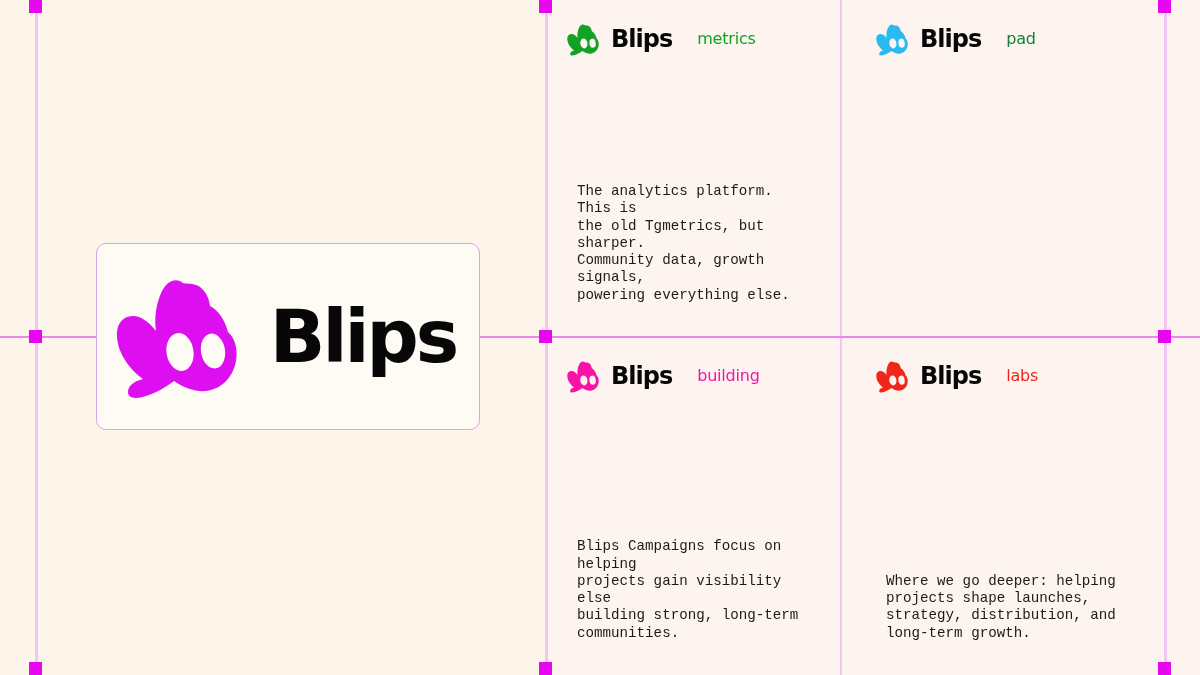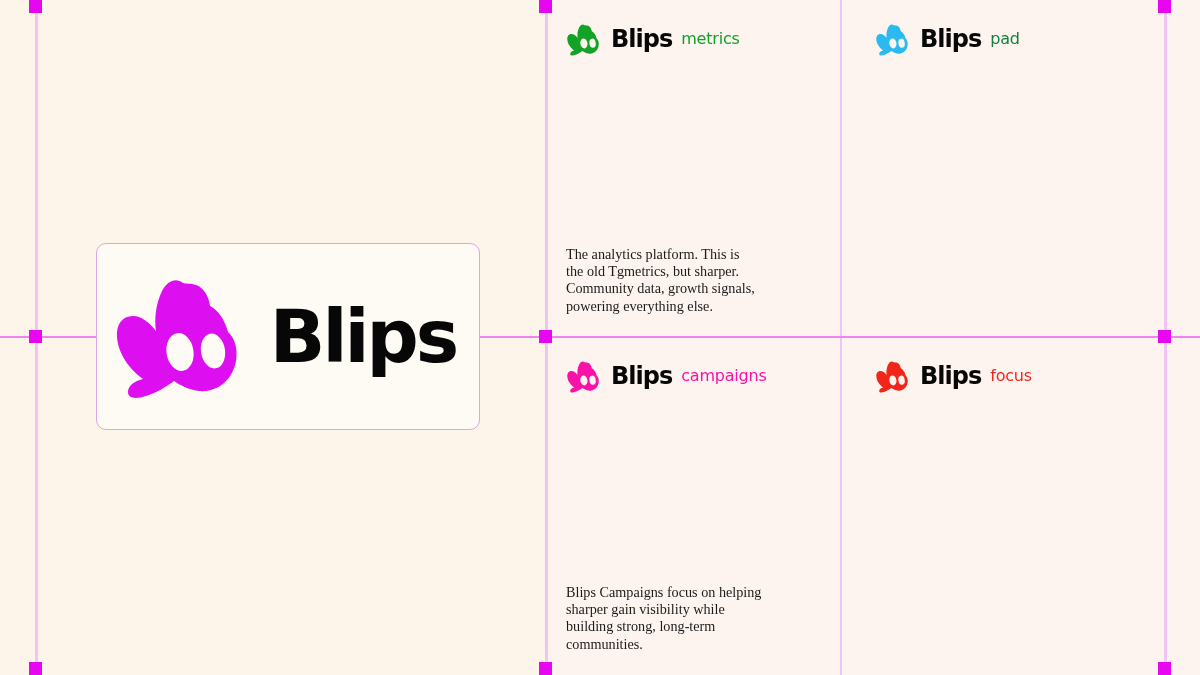--- a/index.html
+++ b/index.html
@@ -128,31 +128,31 @@
     font-size: 24px;
     line-height: 1;
     color: #070707;
     letter-spacing: -1px;
   }
   .prod-suffix {
     font-family: "DejaVu Sans", sans-serif;
     font-weight: 400;
     font-size: 16px;
     line-height: 1;
-    margin-left: 4px;
+    margin-left: 20px;
     letter-spacing: -0.2px;
   }
 
   .cell-desc {
-    font-family: Liberation Serif, serif;
+    font-family: Liberation Mono, monospace;
     font-size: 14.2px;
     line-height: 17.3px;
     color: #1b1b1b;
     white-space: pre-line;
-    margin: 0;
+    margin: 11px;
   }
 
   
   .grid-div-v {
     position: absolute;
     top: 0;
     left: 840px;
     width: 2px;
     height: 675px;
     background: #f0c4f5;
@@ -227,34 +227,38 @@
     </div>
 
     <div class="cell">
       <div class="prod-logo">
         <svg class="prod-mark" viewBox="0 0 152 124">
           <path d="M71 8 C 64 2 55 6 50 16 C 44 28 42 44 44 56 C 37 47 29 41 21 41 C 10 41 4 50 5 62 C 6 78 17 94 31 104 C 22 106 16 111 16 117 C 16 124 25 124 34 121 C 44 118 54 112 62 106 C 72 113 84 117 94 116 C 110 114 121 102 124 86 C 126 74 123 63 116 57 C 113 45 106 35 98 31 C 97 21 91 12 84 10 C 79 8 74 9 71 8 Z" fill="#f812a8"></path>
           <ellipse cx="68" cy="77" rx="13.5" ry="19" fill="#fdf3ef" transform="rotate(-9 68 77)"></ellipse>
           <ellipse cx="101" cy="76" rx="12" ry="17.5" fill="#fdf3ef" transform="rotate(-9 101 76)"></ellipse>
         </svg>
         <span class="prod-word">Blips</span>
-        <span class="prod-suffix" style="color:#f812a8">campaigns</span>
+        <span class="prod-suffix" style="color:#f812a8">building</span>
       </div>
       <p class="cell-desc">Blips Campaigns focus on helping
-sharper gain visibility while
+projects gain visibility else
 building strong, long-term
 communities.</p>
     </div>
 
     <div class="cell col2">
       <div class="prod-logo">
         <svg class="prod-mark" viewBox="0 0 152 124">
           <path d="M71 8 C 64 2 55 6 50 16 C 44 28 42 44 44 56 C 37 47 29 41 21 41 C 10 41 4 50 5 62 C 6 78 17 94 31 104 C 22 106 16 111 16 117 C 16 124 25 124 34 121 C 44 118 54 112 62 106 C 72 113 84 117 94 116 C 110 114 121 102 124 86 C 126 74 123 63 116 57 C 113 45 106 35 98 31 C 97 21 91 12 84 10 C 79 8 74 9 71 8 Z" fill="#f0261a"></path>
           <ellipse cx="68" cy="77" rx="13.5" ry="19" fill="#fdf3ef" transform="rotate(-9 68 77)"></ellipse>
           <ellipse cx="101" cy="76" rx="12" ry="17.5" fill="#fdf3ef" transform="rotate(-9 101 76)"></ellipse>
         </svg>
         <span class="prod-word">Blips</span>
-        <span class="prod-suffix" style="color:#f0261a">focus</span>
-      </div>
+        <span class="prod-suffix" style="color:#f0261a">labs</span>
+      </div>
+      <p class="cell-desc">Where we go deeper: helping
+projects shape launches,
+strategy, distribution, and
+long-term growth.</p>
     </div>
 
   </div>
 </div>
 
 </body></html>

